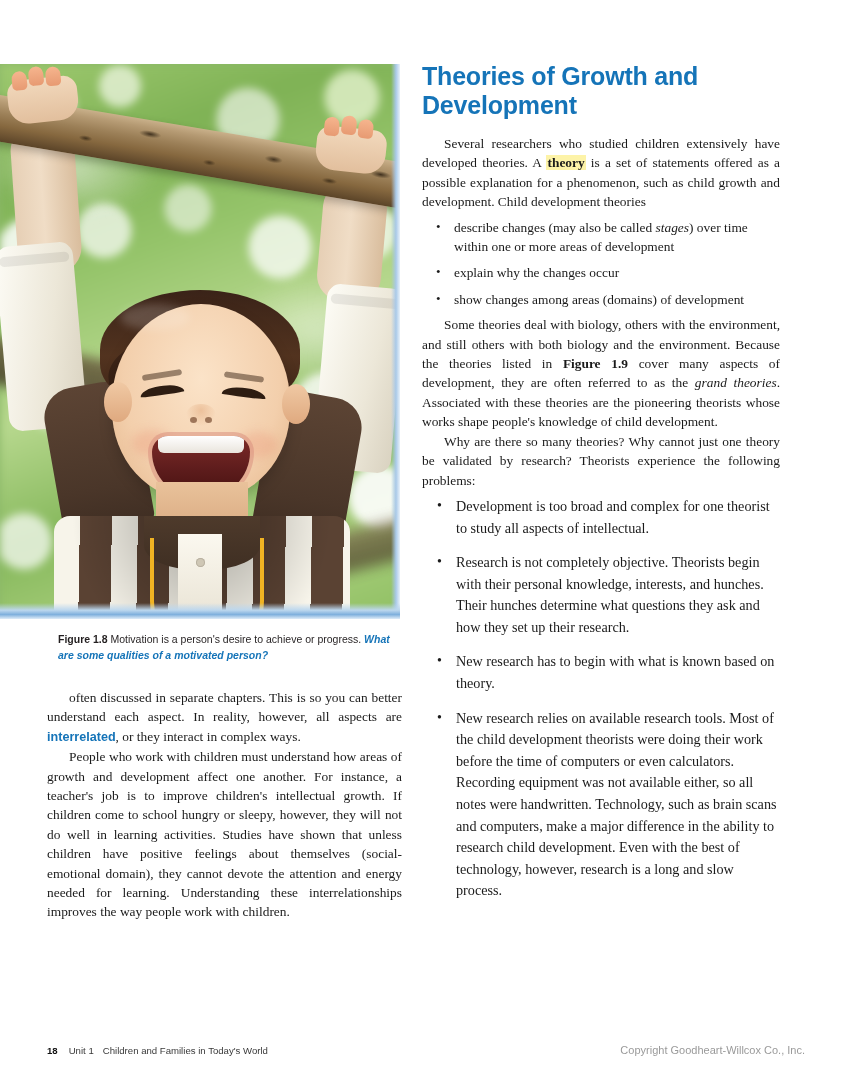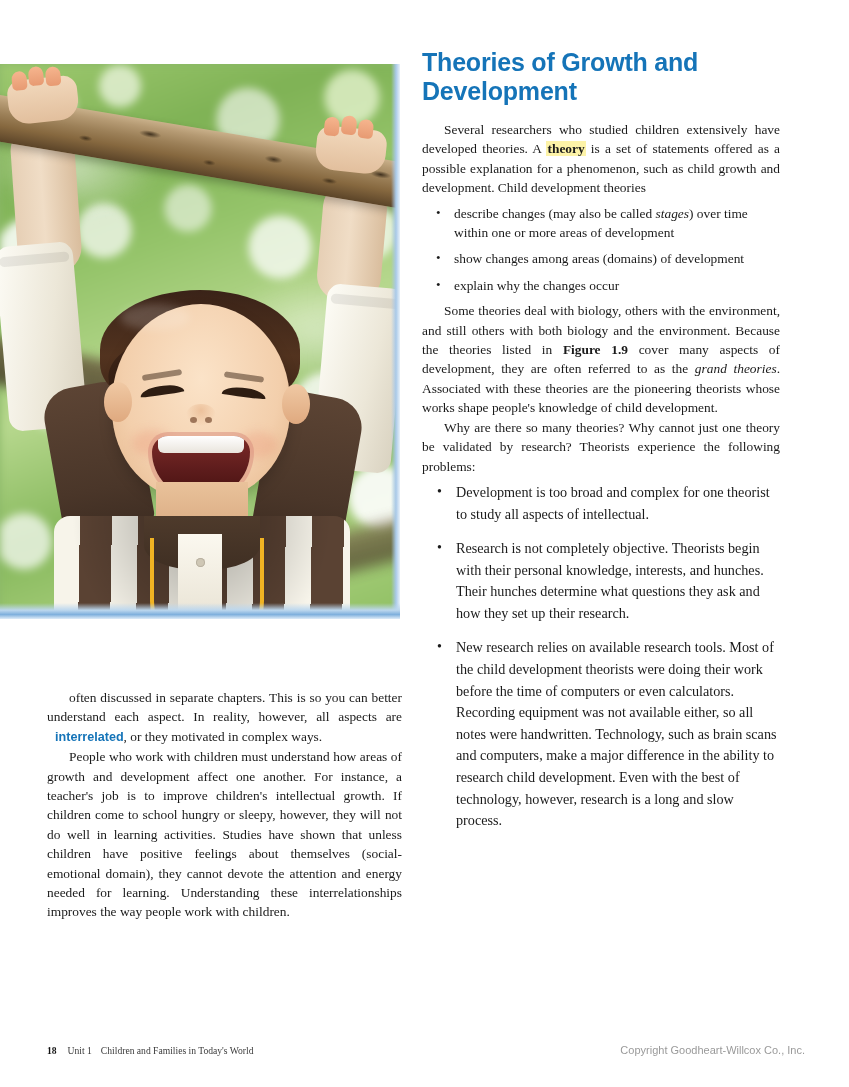--- a/index.html
+++ b/index.html
@@ -343,21 +343,21 @@
   .col {
     position: absolute;
     width: 355px;
     font-family: "Liberation Serif", serif;
     font-size: 13.4px;
     line-height: 19.4px;
     text-align: justify;
     color: #1a1a1a;
   }
   .col-left  { left: 47px;  top: 688px; }
-  .col-right { left: 422px; top: 48px; width: 358px; }
+  .col-right { left: 422px; top: 62px; width: 358px; }
 
   .col p {
     margin: 0;
     text-indent: 22px;
     hyphens: auto;
   }
 
   h1.heading {
     margin: 0 0 14px 0;
     font-family: "Liberation Sans", sans-serif;
@@ -367,21 +367,20 @@
     color: #1574b8;
     letter-spacing: -0.2px;
     text-align: left;
   }
 
   .kw-blue {
     color: #1574b8;
     font-family: "Liberation Sans", sans-serif;
     font-weight: bold;
     font-size: 12.6px;
-    margin-left: 8px;
   }
   .kw-hl {
     background: #fdf3a8;
     font-weight: bold;
     padding: 0 1px;
   }
   .b { font-weight: bold; }
   .i { font-style: italic; text-align: center; }
 
   ul.blist {
@@ -419,21 +418,21 @@
     right: 44px;
     top: 1042px;
     height: 16px;
     font-family: "Liberation Sans", sans-serif;
     font-size: 9.6px;
     color: #3a3a3a;
     display: flex;
     align-items: center;
     justify-content: space-between;
   }
-  .footer-left { display: flex; align-items: flex-start; font-family: Liberation Serif, serif; }
+  .footer-left { display: flex; align-items: flex-start; }
   .footer-left .pg { font-weight: bold; color: #111; margin-right: 11px; }
   .footer-left .unit { margin-right: 9px; }
   .footer-right { color: #9a9a9a; font-size: 11px; }
 </style>
 </head>
 <body>
 
 <div class="page">
 
   <div class="photo-wrap">
@@ -491,64 +490,72 @@
       <div class="collar"></div>
       <div class="placket"></div>
       <div class="placket-btn"></div>
       <div class="cord"></div>
 
       <div class="photo-band-right"></div>
       <div class="photo-band-bottom"></div>
     </div>
   </div>
 
+  <div class="caption">
+    <b>Figure 1.8</b>
+    <span>Motivation is a person's desire to achieve or progress.</span>
+    <span class="q">What are some qualities of a motivated person?</span>
+  </div>
 
   <div class="col col-left">
     <p>
-      <span>often discussed in separate chapters. This is so you can better understand each aspect. In reality, however, all aspects are </span><span class="kw-blue">interrelated</span><span>, or they motivated in complex ways.</span>
+      <span>often discussed in separate chapters. This is so you can better understand each aspect. In reality, however, all aspects are </span><span class="kw-blue">interrelated</span><span>, or they interact in complex ways.</span>
     </p>
     <p>
       <span>People who work with children must understand how areas of growth and development affect one another. For instance, a teacher's job is to improve children's intellectual growth. If children come to school hungry or sleepy, however, they will not do well in learning activities. Studies have shown that unless children have positive feelings about themselves (social-emotional domain), they cannot devote the attention and energy needed for learning. Understanding these interrelationships improves the way people work with children.</span>
     </p>
   </div>
 
   <div class="col col-right">
 
     <h1 class="heading">Theories of Growth and Development</h1>
 
     <p>
       <span>Several researchers who studied children extensively have developed theories. A </span><span class="kw-hl">theory</span><span> is a set of statements offered as a possible explanation for a phenomenon, such as child growth and development. Child development theories</span>
     </p>
 
     <ul class="blist">
       <li>
         <span>describe changes (may also be called </span><span class="i">stages</span><span>) over time within one or more areas of development</span>
       </li>
       <li>
+        <span>explain why the changes occur</span>
+      </li>
+      <li>
         <span>show changes among areas (domains) of development</span>
-      </li>
-      <li>
-        <span>explain why the changes occur</span>
       </li>
     </ul>
 
     <p>
       <span>Some theories deal with biology, others with the environment, and still others with both biology and the environment. Because the theories listed in </span><span class="b">Figure 1.9</span><span> cover many aspects of development, they are often referred to as the </span><span class="i">grand theories</span><span>. Associated with these theories are the pioneering theorists whose works shape people's knowledge of child development.</span>
     </p>
 
     <p>
       <span>Why are there so many theories? Why cannot just one theory be validated by research? Theorists experience the following problems:</span>
     </p>
 
     <ul class="blist big">
       <li>
         <span>Development is too broad and complex for one theorist to study all aspects of intellectual.</span>
       </li>
       <li>
         <span>Research is not completely objective. Theorists begin with their personal knowledge, interests, and hunches. Their hunches determine what questions they ask and how they set up their research.</span>
+      </li>
+      <li>
+        <span>New research has to begin with what is known based on theory.</span>
       </li>
       <li>
         <span>New research relies on available research tools. Most of the child development theorists were doing their work before the time of computers or even calculators. Recording equipment was not available either, so all notes were handwritten. Technology, such as brain scans and computers, make a major difference in the ability to research child development. Even with the best of technology, however, research is a long and slow process.</span>
       </li>
     </ul>
   </div>
 
   <div class="footer">
     <div class="footer-left">
       <span class="pg">18</span>

